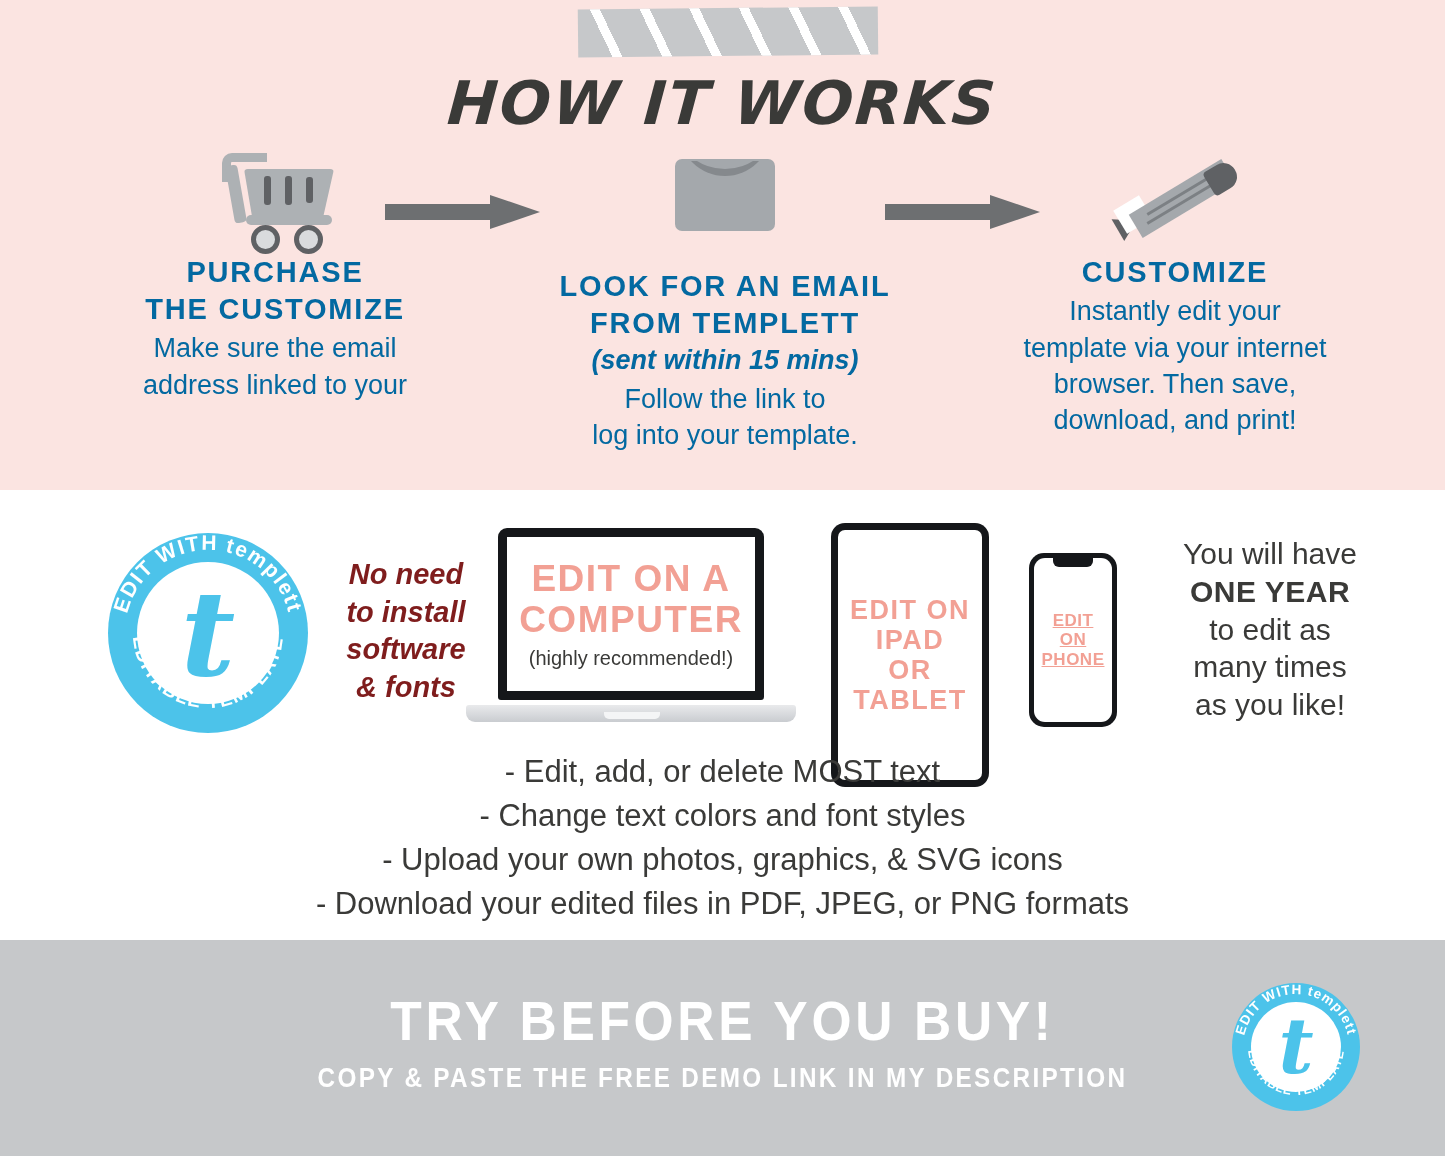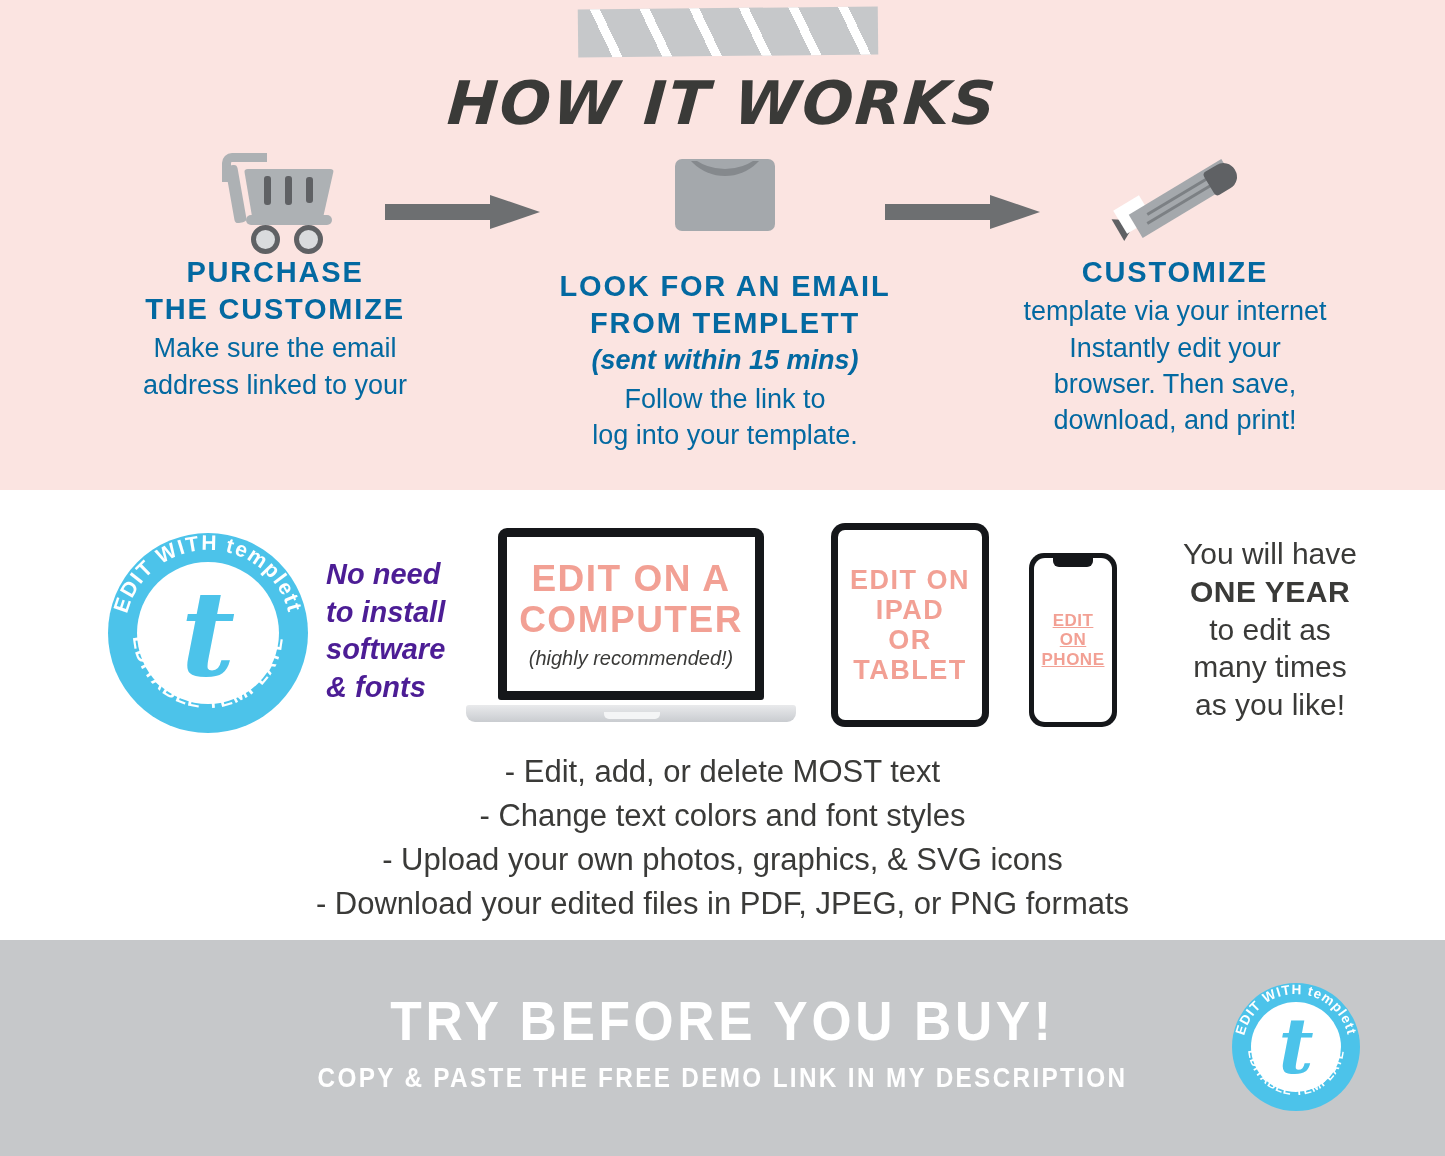--- a/index.html
+++ b/index.html
@@ -277,26 +277,26 @@
     left:1232px; top:983px;
     width:128px; height:128px;
   }
   #badge-small .inner{ left:19px; top:19px; width:90px; height:90px;}
   #badge-small .tletter{ top:26px; font-size:76px; line-height:76px;}
 
   #no-need{
     position:absolute;
     left:326px; top:556px;
     width:160px;
-    text-align:left;
+    text-align:center;
     font-size:29px;
     font-weight:bold;
     font-style:italic;
     line-height:1.3;
-    color:#4c1d95;
+    color:#7f1d1d;
   }
 
   
   #laptop{
     position:absolute;
     left:466px; top:528px;
     width:330px; height:198px;
   }
   #laptop .lid{
     position:absolute;
@@ -332,30 +332,29 @@
   .dev-title{
     color:#f2a094;
     font-weight:bold;
     letter-spacing:1.5px;
     line-height:1.12;
     text-align:center;
   }
   #laptop .dev-title{ font-size:37px; }
   #laptop .dev-sub{
     color:#3a3a38;
-    font-style:italic;
     font-size:20px;
     margin-top:7px;
   }
 
   
   #tablet{
     position:absolute;
     left:831px; top:523px;
-    width:158px; height:204px;
+    width:158px; height:264px;
     background:#15171a;
     border-radius:14px;
     padding:7px;
     box-sizing:border-box;
   }
   #tablet .screen{
     width:100%; height:100%;
     background:#ffffff;
     border-radius:7px;
     display:flex; align-items:center; justify-content:center;
@@ -513,22 +512,22 @@
           <div class="body"></div>
           <div class="stripe s1"></div>
           <div class="stripe s2"></div>
           <div class="eraser"></div>
         </div>
       </div>
       <div class="step-heading">
         <div>CUSTOMIZE</div>
       </div>
       <div class="step-body">
+        <div>Instantly edit your</div>
         <div>template via your internet</div>
-        <div>Instantly edit your</div>
         <div>browser. Then save,</div>
         <div>download, and print!</div>
       </div>
     </div>
   </div>
 
   <div id="white-section"></div>
 
   <div class="badge" id="badge-main">
     <div class="inner"></div>

